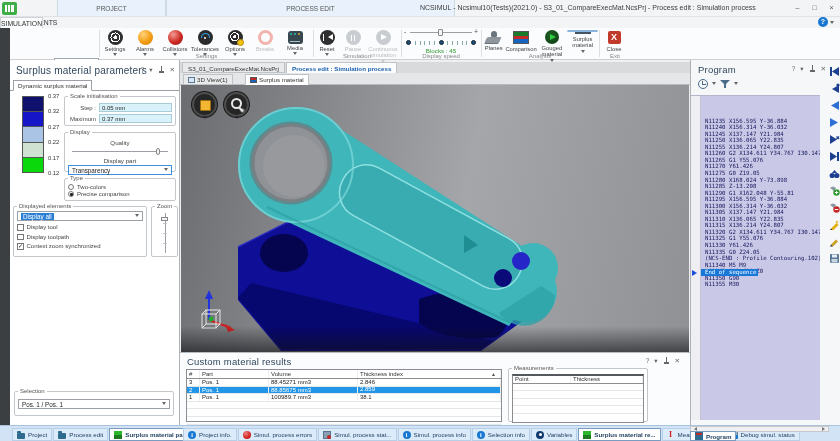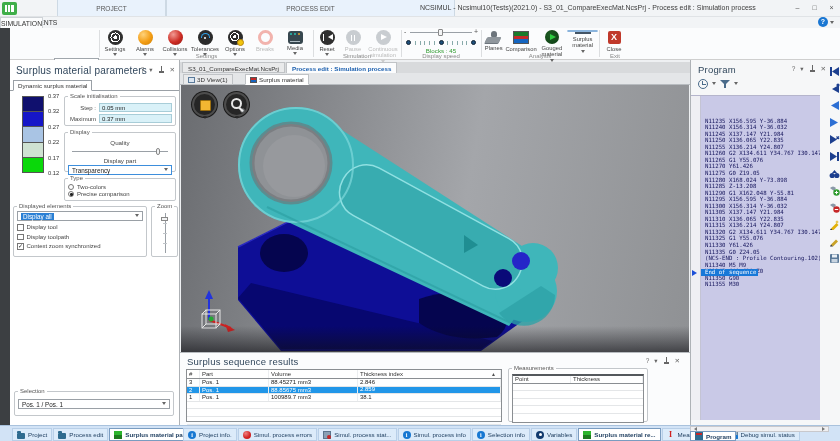--- a/index.html
+++ b/index.html
@@ -557,21 +557,21 @@
     <div class="vbtn vbtn-cube" style="left:11px;top:7px">
         <span class="bcaret"></span>
       </div>
     <div class="vbtn vbtn-zoom" style="left:43px;top:7px">
         <span class="gear"></span>
         <span class="bcaret"></span>
       </div>
   </div>
 
   <div class="results">
-    <div class="panel-title abs" style="left:7px;top:3px;font-size:9.5px">Surplus sequence results</div>
+    <div class="panel-title abs" style="left:7px;top:3px;font-size:9.5px">Custom material results</div>
     <div class="winbtns" style="right:10px;top:4px">
       <span class="wb">?</span>
       <span class="wb">▾</span>
       <span class="pin"></span>
       <span class="wb">✕</span>
     </div>
     <div class="rtable">
       <div class="trow head">
         <span class="c c0">#</span>
         <span class="c c1">Part</span>

